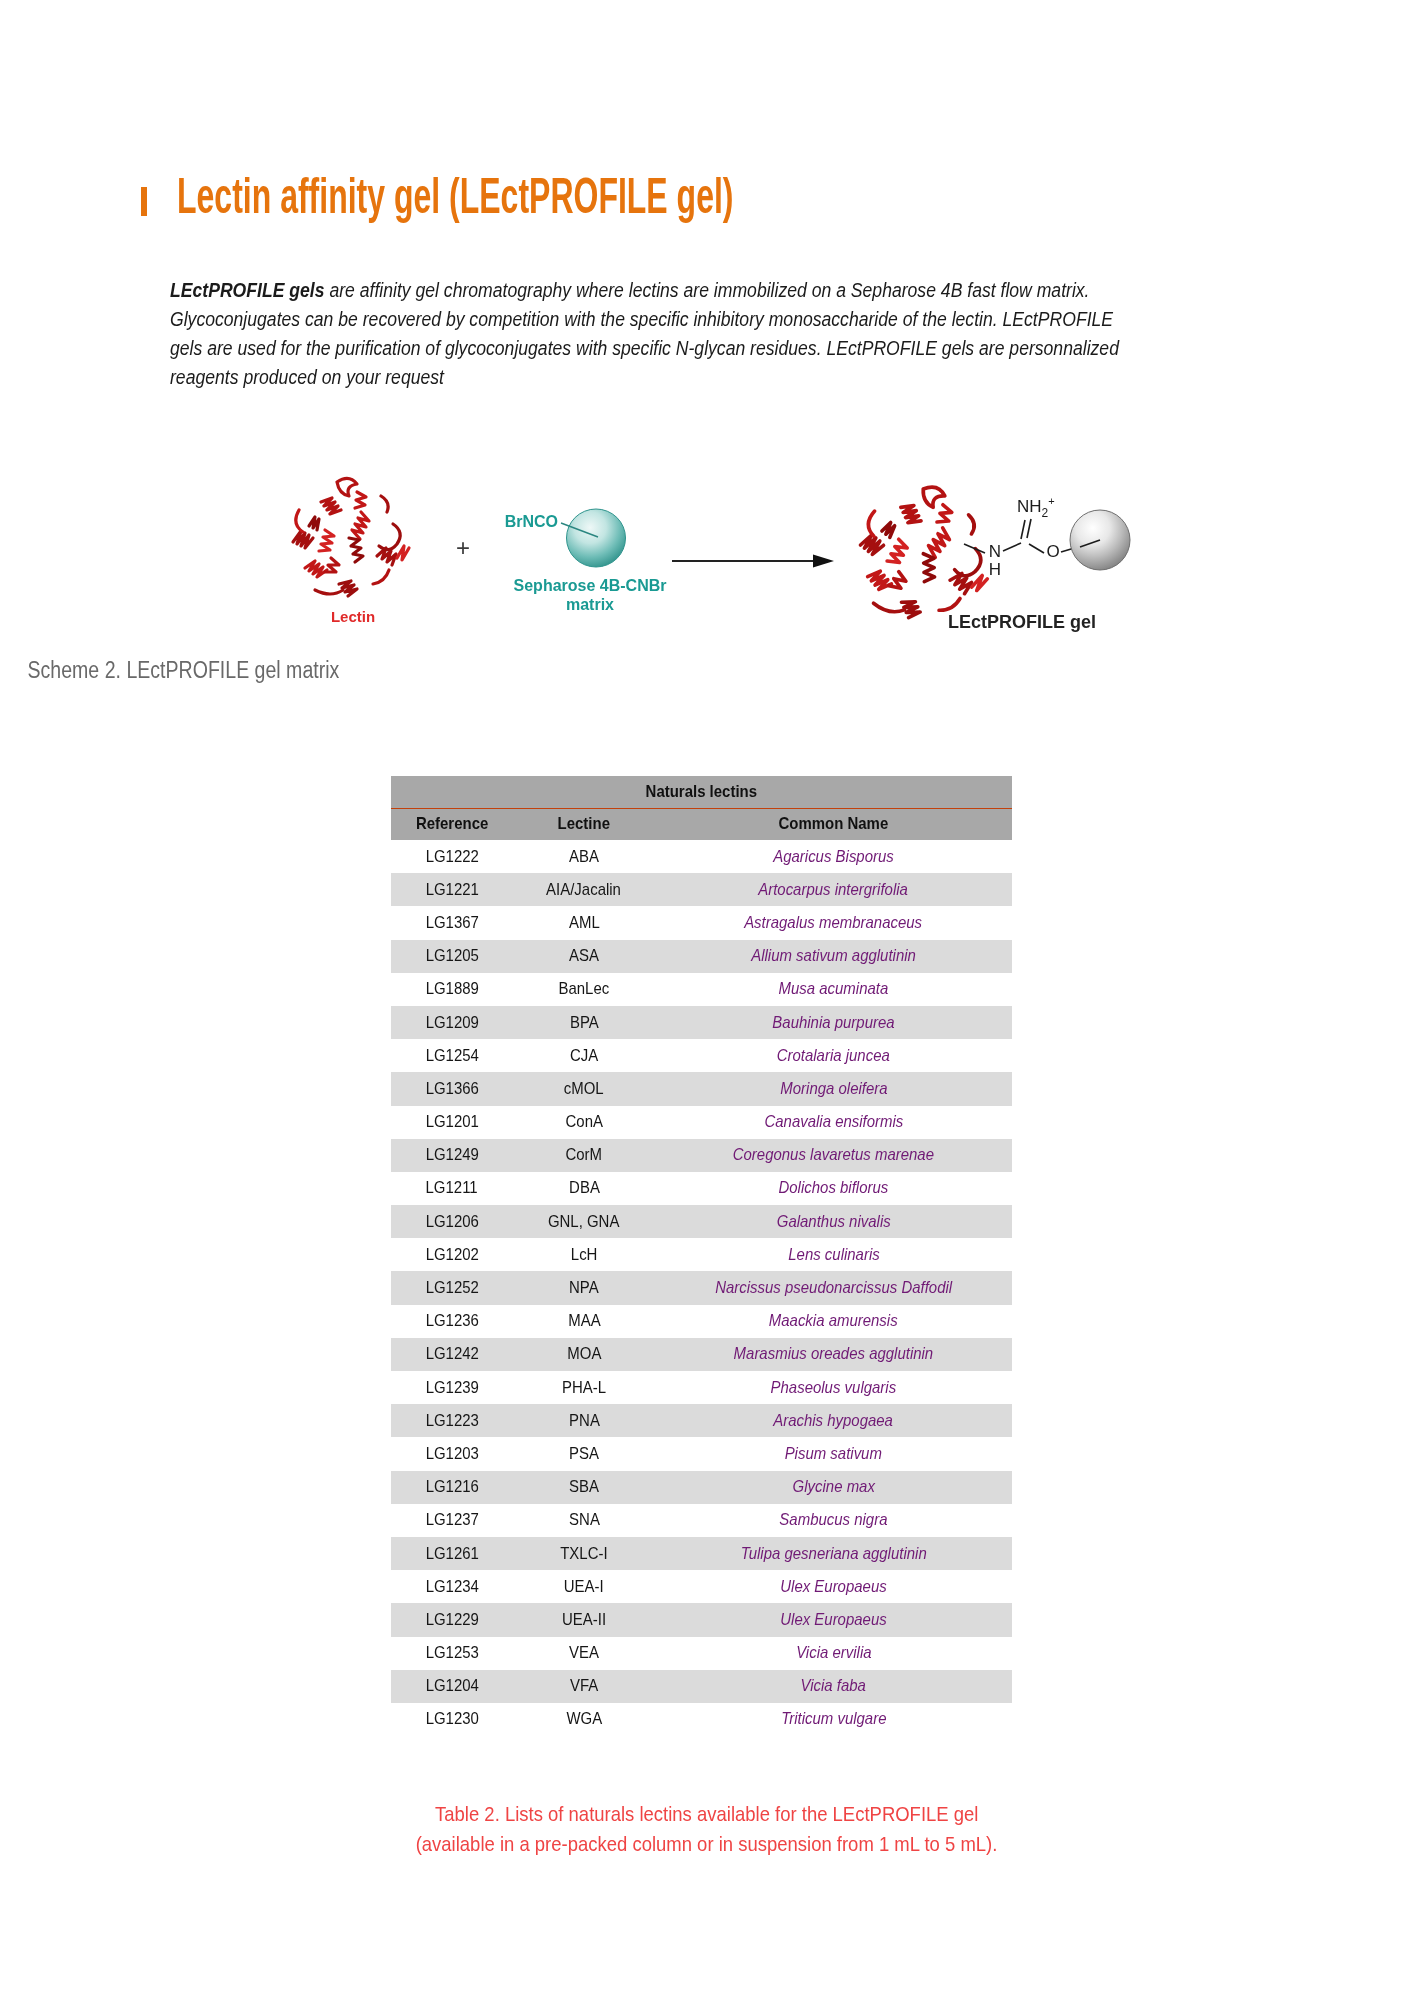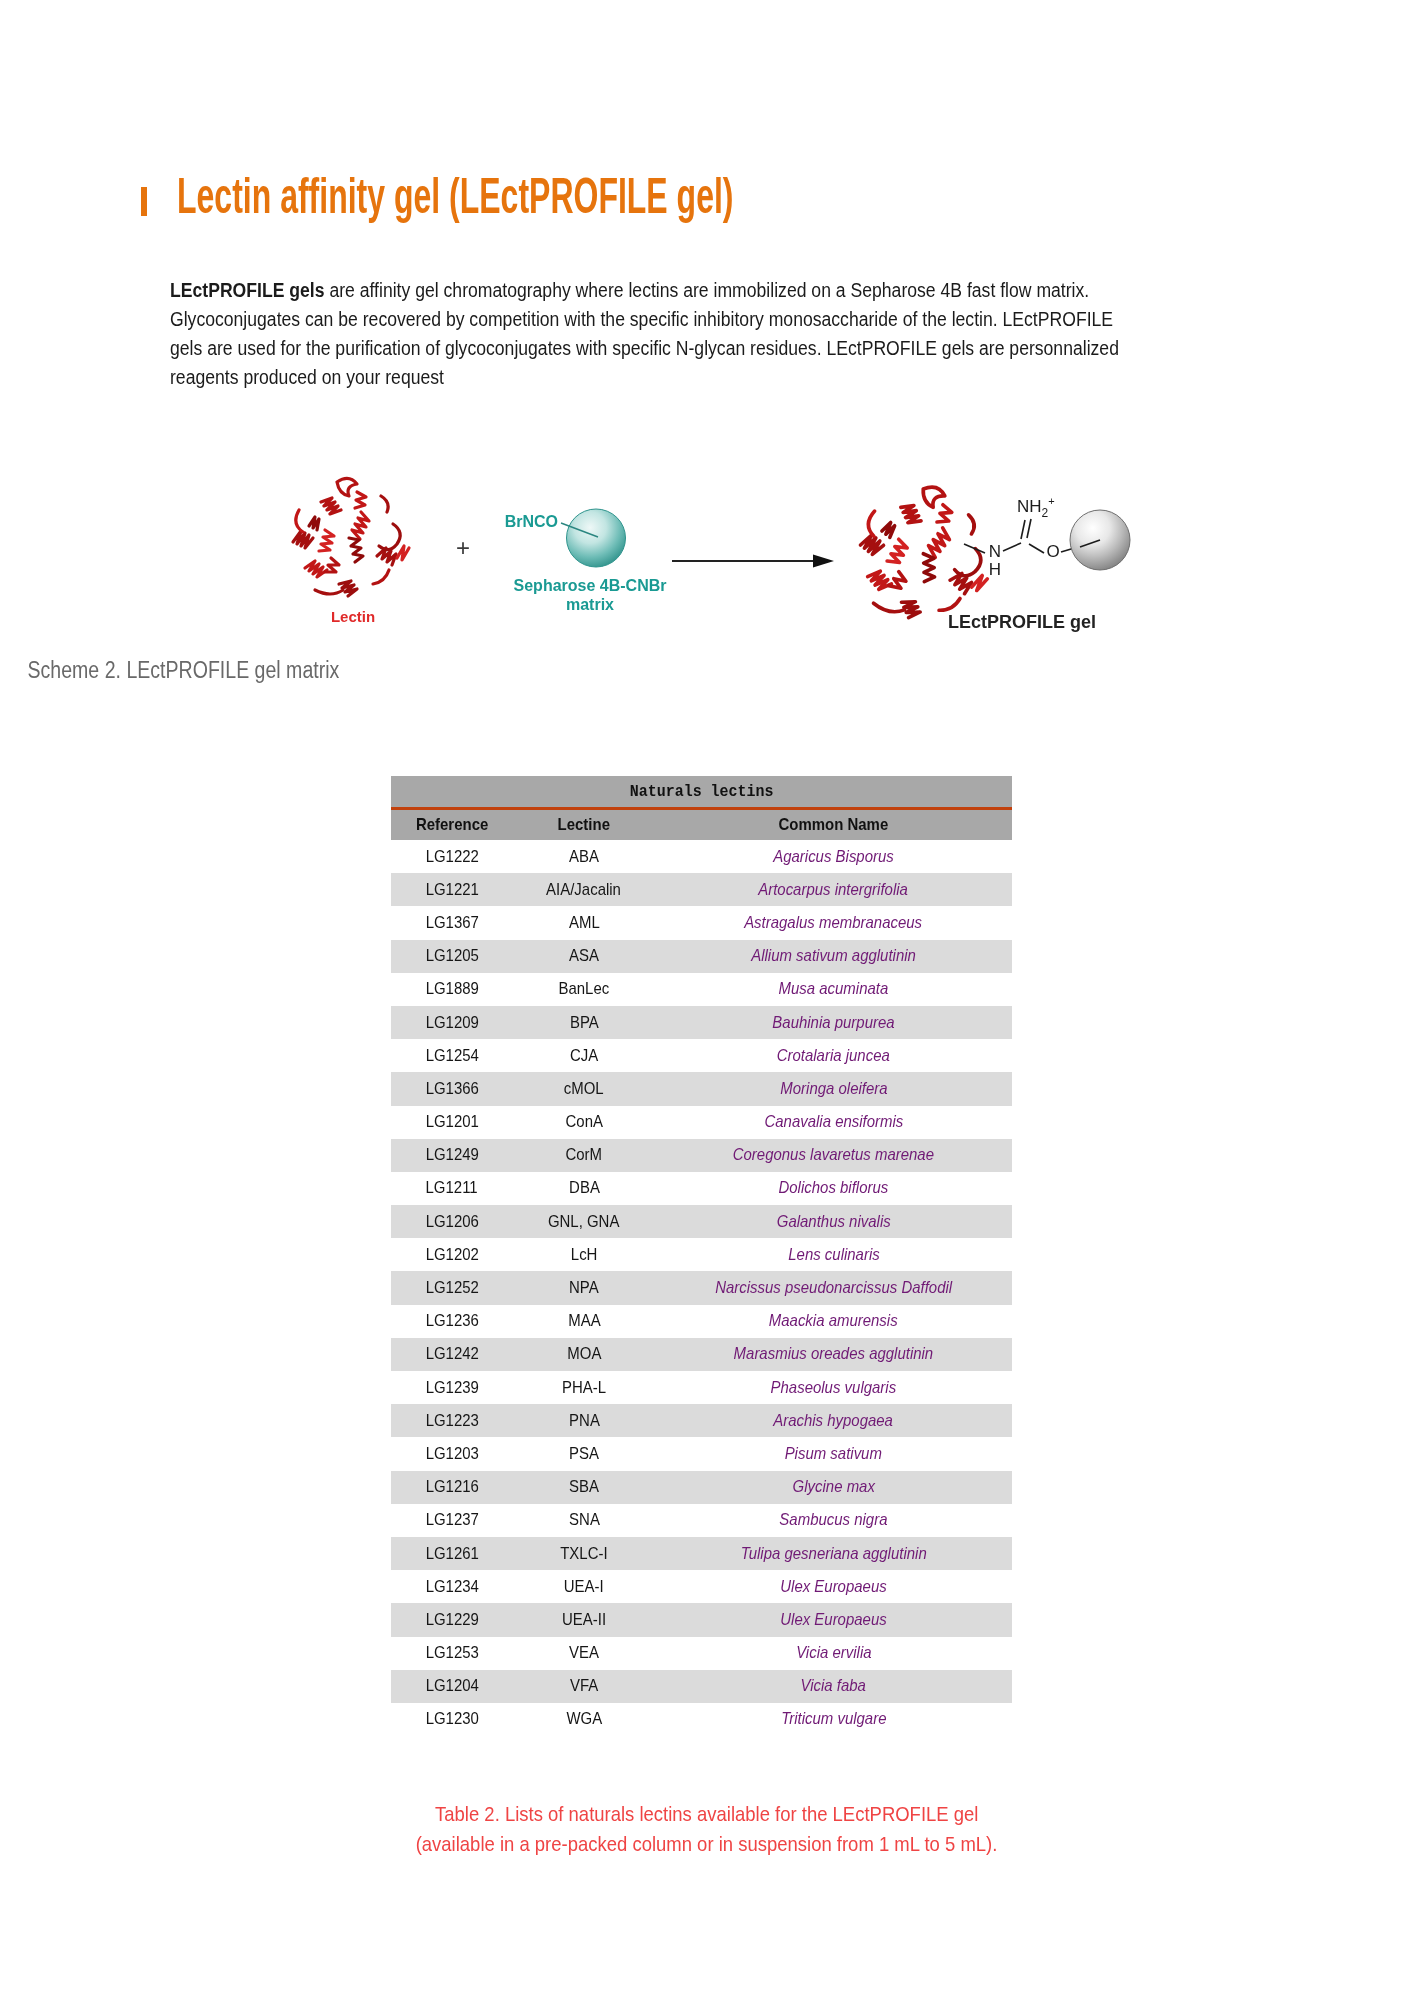--- a/index.html
+++ b/index.html
@@ -6,39 +6,39 @@
   .page{position:relative;width:1414px;height:2000px;background:#ffffff;overflow:hidden;
         font-family:"Liberation Sans", sans-serif;color:#1b1b1b;padding-left:10px;}
 
   
   .title-row{position:absolute;left:141px;top:170px;display:flex;align-items:flex-start;}
   .title-bar{width:6px;height:29px;background:#e6740d;margin-top:17px;flex:0 0 auto;}
   .title-text{margin:0 0 0 30px;font-size:50px;line-height:52px;font-weight:bold;color:#e6740d;
               white-space:nowrap;transform:scaleX(0.64);transform-origin:left top;}
 
   
-  .intro{position:absolute;left:170px;top:276px;}
+  .intro{position:absolute;left:170px;top:276px;font-style:italic;}
   .intro .pline{font-size:20px;line-height:29px;white-space:nowrap;color:#1b1b1b;
                 transform:scaleX(0.88);transform-origin:left top;}
   .intro .lead{font-weight:bold;}
 
   
   .scheme-wrap{position:absolute;left:280px;top:460px;width:870px;height:205px;}
   .scheme-caption{position:absolute;left:0;top:656px;width:1414px;text-align:left;
                   font-size:23px;line-height:28px;color:#696969;}
   .scheme-caption .cx{display:inline-block;transform:scaleX(0.85);}
 
   
   .lectin-table{position:absolute;left:391px;top:776px;width:621px;border-collapse:collapse;
                 table-layout:fixed;font-size:17px;color:#161616;}
   .lectin-table col.c1{width:122px;} .lectin-table col.c2{width:142px;} .lectin-table col.c3{width:357px;}
   .lectin-table th,.lectin-table td{padding:0;text-align:center;vertical-align:middle;
                 font-weight:normal;overflow:hidden;white-space:nowrap;}
   .lectin-table thead tr{background:#a8a8a8;height:32px;}
-  .lectin-table thead tr.band-title{border-bottom:3px solid #c2410c;font-family:Liberation Mono, monospace;}
+  .lectin-table thead tr.band-title{border-bottom:1px solid #c2410c;}
   .lectin-table thead .bold{font-weight:bold;color:#111;}
   .lectin-table tbody tr{height:33.2px;background:#ffffff;}
   .lectin-table tbody tr:nth-child(even){background:#dbdbdb;}
   .lectin-table td.common{font-style:italic;color:#701a75;}
   .cx{display:inline-block;transform:scaleX(0.88);transform-origin:center;white-space:nowrap;}
 
   
   .table-caption{position:absolute;left:0;top:1799px;width:1414px;text-align:center;
                  font-size:21px;line-height:30px;color:#ef4444;}
   .table-caption .cx{transform:scaleX(0.88);}

